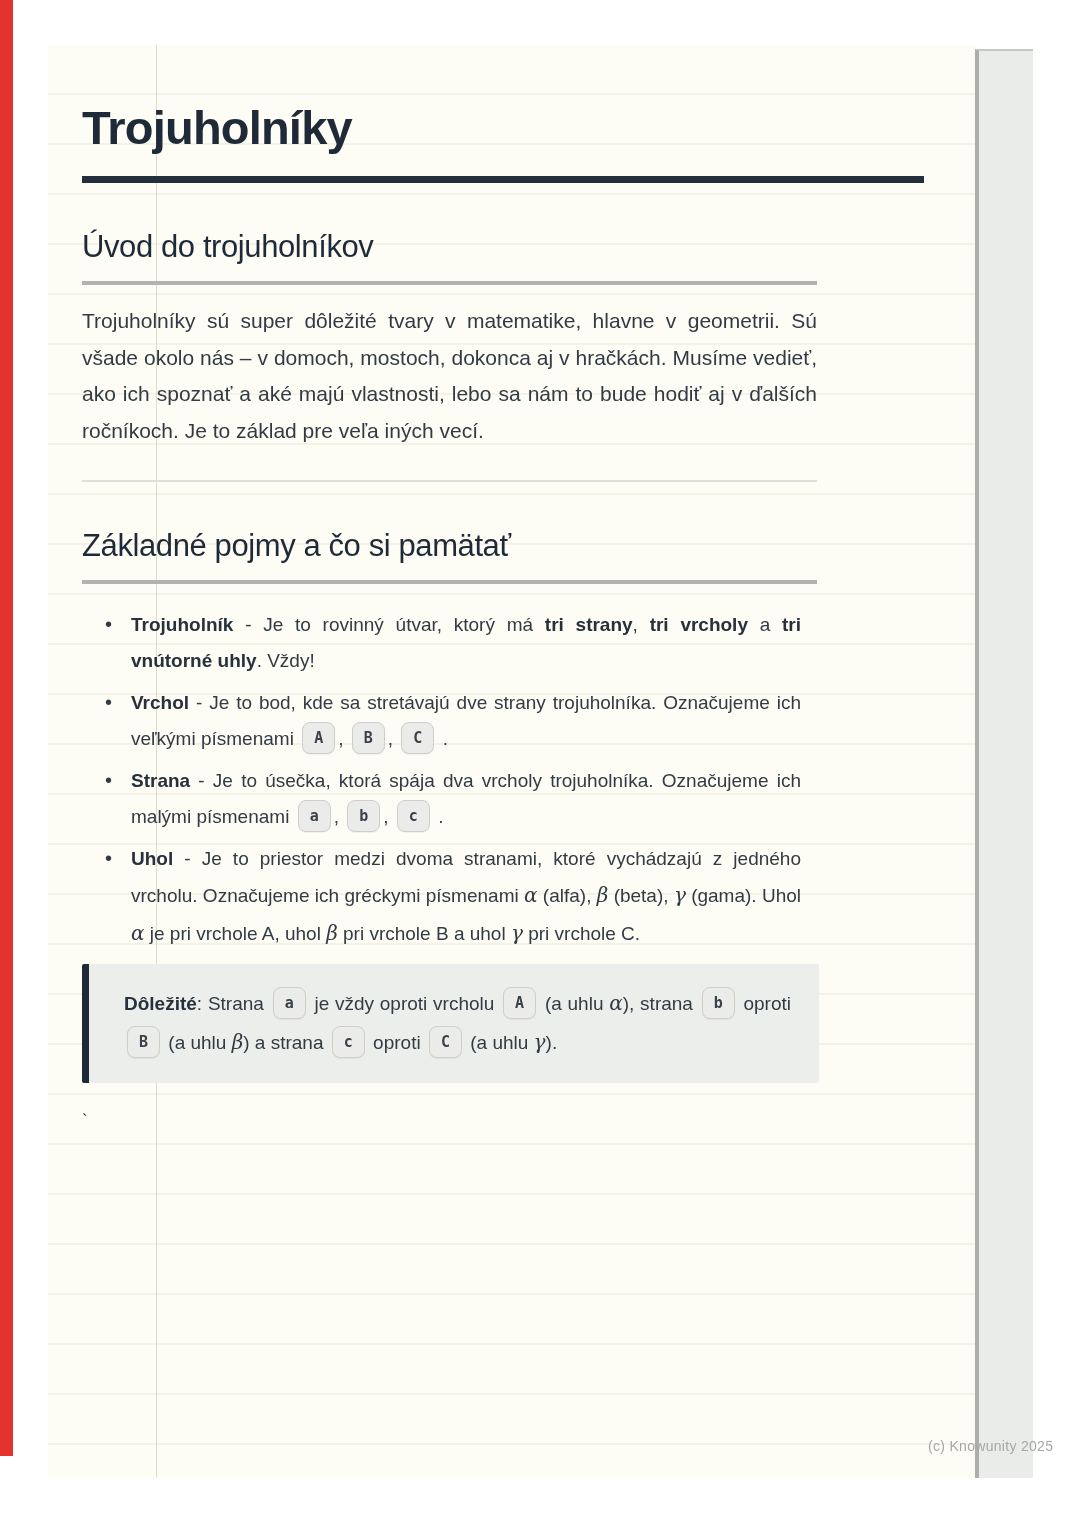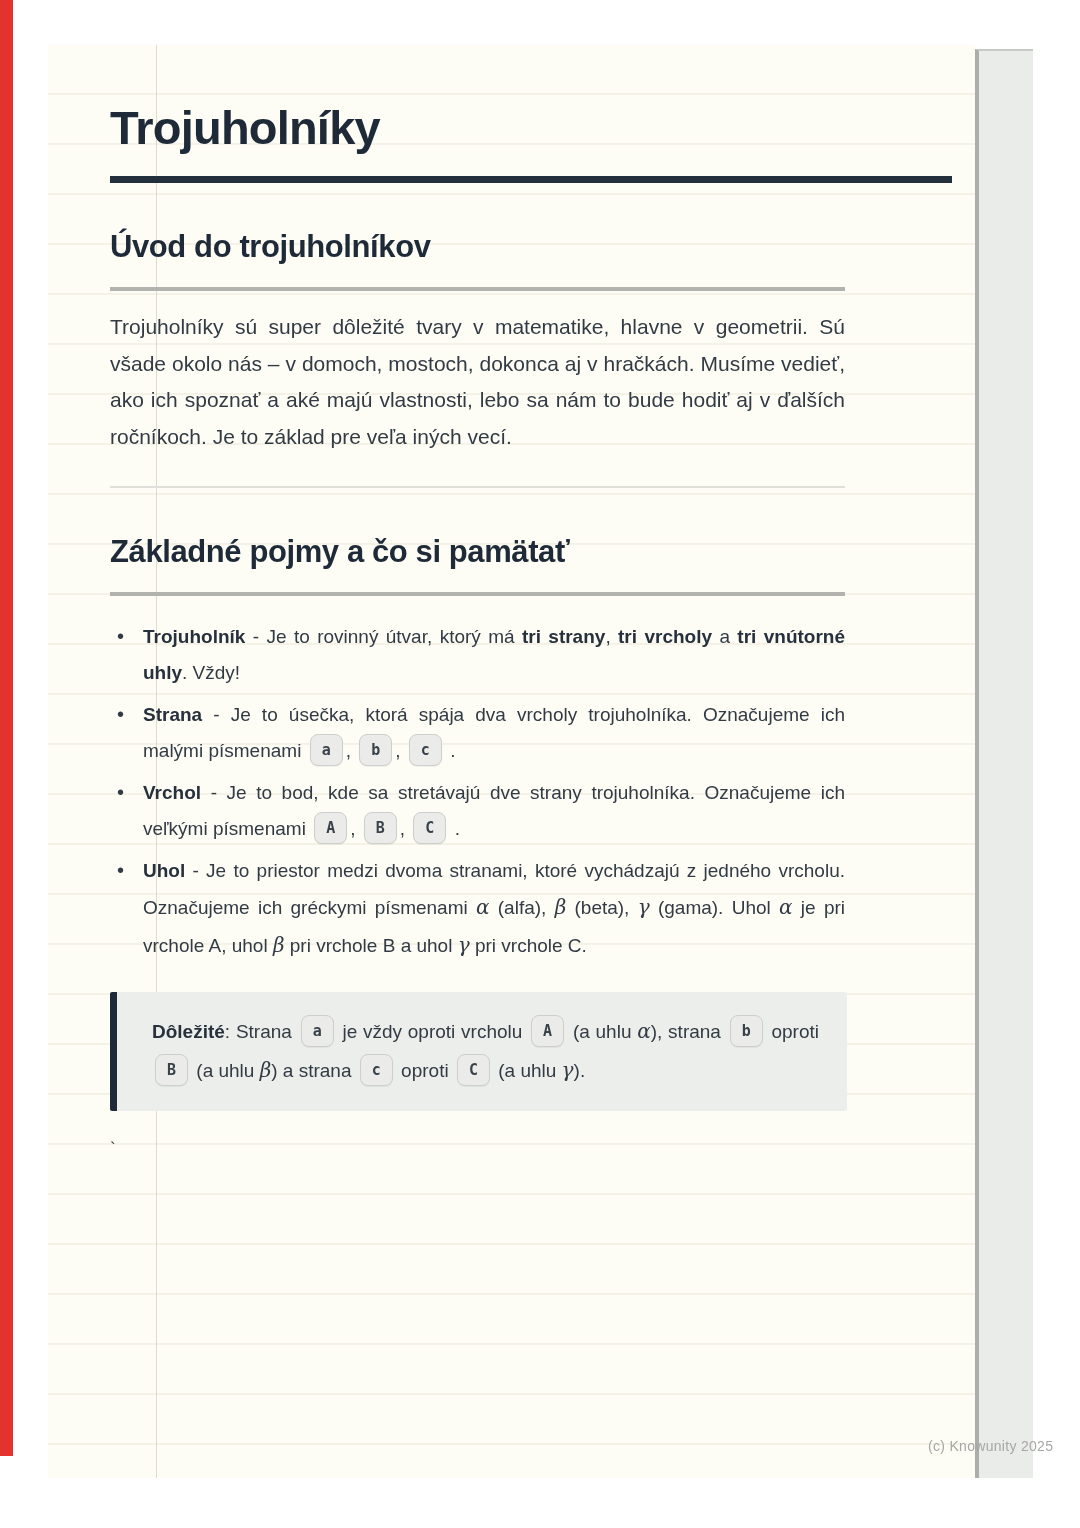--- a/index.html
+++ b/index.html
@@ -34,37 +34,37 @@
     background-color:var(--paper-bg);
     background-image:repeating-linear-gradient(
       to bottom,
       transparent 0px, transparent 48px,
       rgba(205,195,168,0.18) 48px, rgba(205,195,168,0.18) 50px);
   }
   .margin-line{
     position:absolute;left:108px;top:0;bottom:0;width:1px;
     background:rgba(190,180,158,0.45);
   }
-  .content{position:absolute;left:62px;top:0;width:735px;}
+  .content{position:absolute;left:34px;top:0;width:735px;}
   h1{
     margin:55px 0 0;font-size:47px;line-height:1.18;font-weight:800;
     color:var(--heading);letter-spacing:-0.8px;
   }
   .title-rule{margin-top:21px;width:842px;height:7px;background:var(--rule-dark);}
   h2{
-    margin:46px 0 0;font-size:31px;line-height:1.15;font-weight:700;
+    margin:46px 0 0;font-size:31px;line-height:1.15;font-weight:400;
     color:var(--heading);letter-spacing:-0.4px;
-    padding-bottom:22px;border-bottom:4px solid var(--rule-gray);
+    padding-bottom:16px;border-bottom:4px solid var(--rule-gray);
   }
   .body-text{
     margin:18px 0 0;font-size:21px;line-height:36.5px;color:var(--body-text);
     text-align:justify;
   }
   .soft-divider{margin:31px 0 0;border:0;border-top:2px solid var(--divider);}
-  .term-list{margin:23px 0 0;padding:0;list-style:none;}
+  .term-list{margin:23px 16px 0;padding:0;list-style:none;}
   .term-list li{
     position:relative;padding-left:33px;margin:0 0 5px;
     font-size:19px;line-height:36.5px;color:var(--body-text);text-align:justify;
   }
   .term-list li::before{
     content:"\2022";position:absolute;left:7px;top:-1px;
     font-size:20px;color:var(--body-text);
   }
   strong{font-weight:700;color:#27313c;}
   .chip{
@@ -72,21 +72,21 @@
     font-size:15px;font-weight:700;line-height:1;color:#39414a;
     padding:8px 11px 7px;margin:0 3px;
     background:var(--chip-bg);border:1px solid var(--chip-border);border-radius:8px;
     box-shadow:0 1px 1px rgba(0,0,0,0.05);vertical-align:2px;
   }
   .math{
     font-family:"DejaVu Serif","Liberation Serif",serif;font-style:italic;
     font-size:20px;
   }
   .callout{
-    margin-top:28px;width:737px;
+    margin-top:12px;width:737px;
     background:var(--callout-bg);
     border-left:7px solid var(--callout-border);
     border-radius:2px;
     padding:20px 28px 21px 35px;
   }
   .callout-text{
     margin:0;font-size:19px;line-height:38px;color:var(--body-text);
     text-align:justify;
   }
   .stray{margin-top:29px;font-size:17px;color:#3c3c3c;line-height:1;}
@@ -117,22 +117,22 @@
 
       <h2>Úvod do trojuholníkov</h2>
       <p class="body-text">Trojuholníky sú super dôležité tvary v matematike, hlavne v geometrii. Sú všade okolo nás – v domoch, mostoch, dokonca aj v hračkách. Musíme vedieť, ako ich spoznať a aké majú vlastnosti, lebo sa nám to bude hodiť aj v ďalších ročníkoch. Je to základ pre veľa iných vecí.</p>
 
       <hr class="soft-divider">
 
       <h2>Základné pojmy a čo si pamätať</h2>
 
       <ul class="term-list">
         <li><strong>Trojuholník</strong><span> - Je to rovinný útvar, ktorý má </span><strong>tri strany</strong><span>, </span><strong>tri vrcholy</strong><span> a </span><strong>tri vnútorné uhly</strong><span>. Vždy!</span></li>
+        <li><strong>Vrchol</strong><span> - Je to bod, kde sa stretávajú dve strany trojuholníka. Označujeme ich veľkými písmenami </span><code class="chip">A</code><span>, </span><code class="chip">B</code><span>, </span><code class="chip">C</code><span> .</span></li>
         <li><strong>Strana</strong><span> - Je to úsečka, ktorá spája dva vrcholy trojuholníka. Označujeme ich malými písmenami </span><code class="chip">a</code><span>, </span><code class="chip">b</code><span>, </span><code class="chip">c</code><span> .</span></li>
-        <li><strong>Vrchol</strong><span> - Je to bod, kde sa stretávajú dve strany trojuholníka. Označujeme ich veľkými písmenami </span><code class="chip">A</code><span>, </span><code class="chip">B</code><span>, </span><code class="chip">C</code><span> .</span></li>
         <li><strong>Uhol</strong><span> - Je to priestor medzi dvoma stranami, ktoré vychádzajú z jedného vrcholu. Označujeme ich gréckymi písmenami </span><i class="math">α</i><span> (alfa), </span><i class="math">β</i><span> (beta), </span><i class="math">γ</i><span> (gama). Uhol </span><i class="math">α</i><span> je pri vrchole A, uhol </span><i class="math">β</i><span> pri vrchole B a uhol </span><i class="math">γ</i><span> pri vrchole C.</span></li>
       </ul>
 
       <div class="callout">
         <p class="callout-text"><strong>Dôležité</strong><span>: Strana </span><code class="chip">a</code><span> je vždy oproti vrcholu </span><code class="chip">A</code><span> (a uhlu </span><i class="math">α</i><span>), strana </span><code class="chip">b</code><span> oproti </span><code class="chip">B</code><span> (a uhlu </span><i class="math">β</i><span>) a strana </span><code class="chip">c</code><span> oproti </span><code class="chip">C</code><span> (a uhlu </span><i class="math">γ</i><span>).</span></p>
       </div>
 
       <div class="stray">`</div>
     </div>
   </div>

